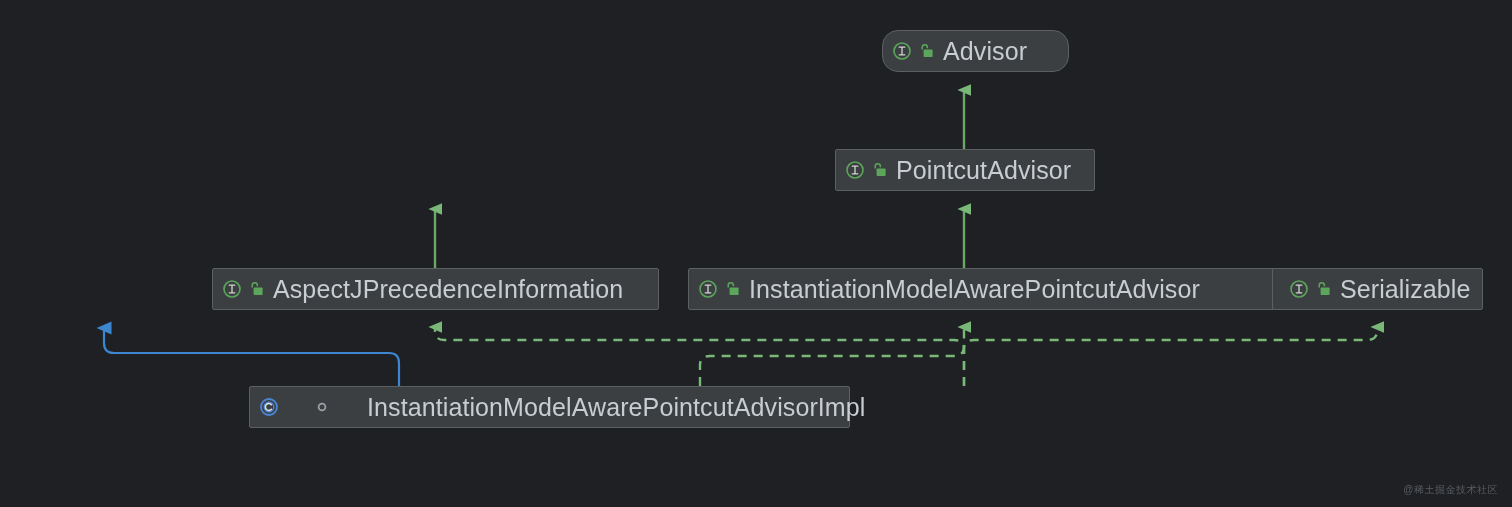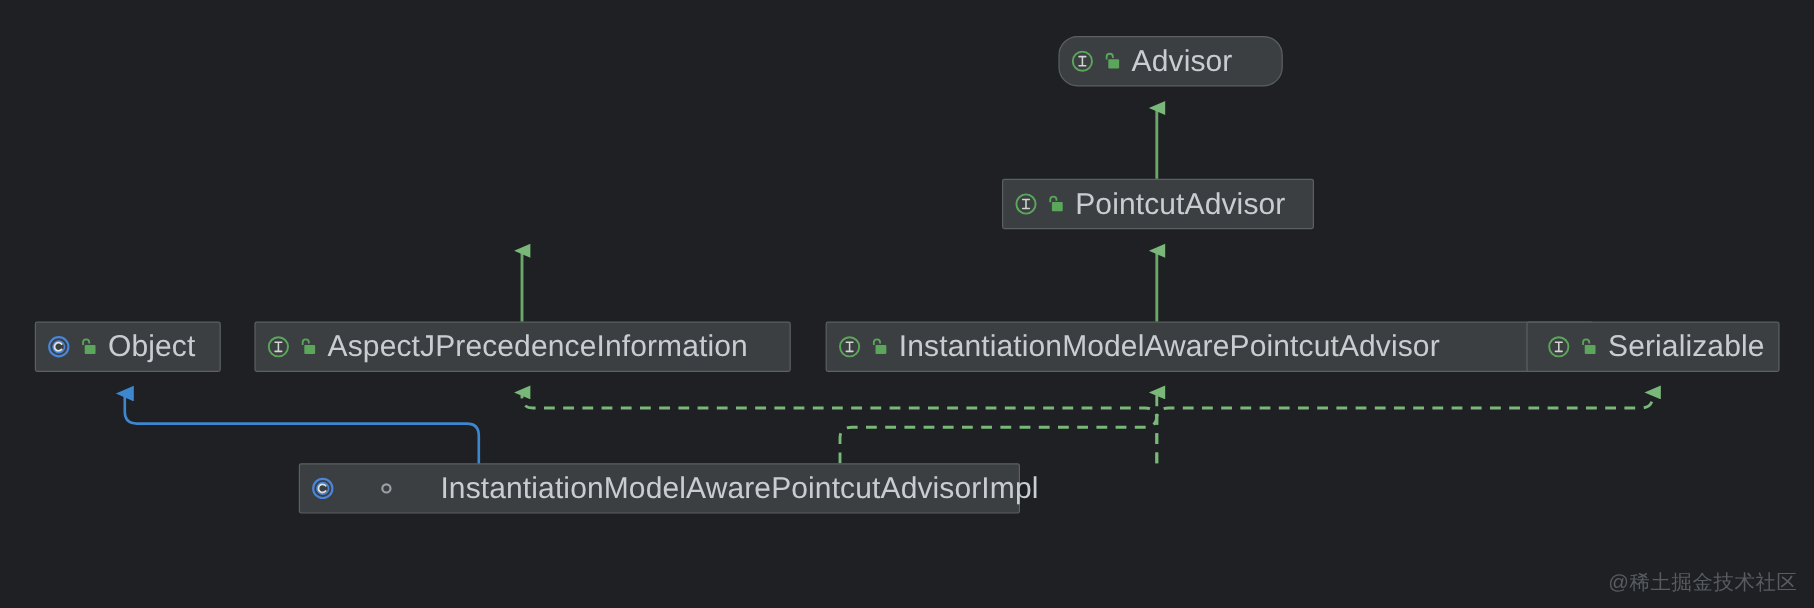--- a/index.html
+++ b/index.html
@@ -52,21 +52,21 @@
   }
   .icon-iface { width: 20px; height: 20px; }
   .icon-class { width: 20px; height: 20px; }
   .icon-lock  { width: 15px; height: 16px; margin-right: 2px; }
   .icon-dot   { width: 14px; height: 14px; margin-right: 2px; }
   .watermark {
     position: absolute;
     right: 14px;
     bottom: 10px;
     color: #585c60;
-    font-size: 17px;
+    font-size: 10px;
     letter-spacing: 0.5px;
     user-select: none;
   }
 </style>
 </head>
 <body>
 
 <div id="diagram-canvas">
 
   <svg id="edge-layer" viewBox="0 0 1512 507" xmlns="http://www.w3.org/2000/svg">
@@ -134,93 +134,77 @@
     </span>
     <span class="icon-slot icon-lock">
       <svg viewBox="0 0 15 16" width="15" height="16">
         <path d="M3.2 6.5 V4.4 A2.6 2.6 0 0 1 8.4 4.4 V5.3" fill="none" stroke="#5ba65b" stroke-width="1.5"></path>
         <rect x="4.6" y="6.4" width="9" height="7.6" rx="0.8" fill="#5ba65b"></rect>
       </svg>
     </span>
     <span class="node-label">PointcutAdvisor</span>
   </div>
 
-  <div class="uml-node" style="left:29px; top:268px; width:155px;">
+
+  <div class="uml-node" style="left:212px; top:268px; width:447px;text-align:center;">
+    <span class="icon-slot icon-iface">
+      <svg viewBox="0 0 20 20" width="20" height="20">
+        <circle cx="10" cy="10" r="8" fill="none" stroke="#5ba65b" stroke-width="1.6"></circle>
+        <path d="M7.2 6.2 H12.8 M10 6.2 V13.8 M7.2 13.8 H12.8" stroke="#cfd6cf" stroke-width="1.3" fill="none" stroke-linecap="round"></path>
+      </svg>
+    </span>
+    <span class="icon-slot icon-lock">
+      <svg viewBox="0 0 15 16" width="15" height="16">
+        <path d="M3.2 6.5 V4.4 A2.6 2.6 0 0 1 8.4 4.4 V5.3" fill="none" stroke="#5ba65b" stroke-width="1.5"></path>
+        <rect x="4.6" y="6.4" width="9" height="7.6" rx="0.8" fill="#5ba65b"></rect>
+      </svg>
+    </span>
+    <span class="node-label">AspectJPrecedenceInformation</span>
+  </div>
+
+  <div class="uml-node" style="left:688px; top:268px; width:640px;">
+    <span class="icon-slot icon-iface">
+      <svg viewBox="0 0 20 20" width="20" height="20">
+        <circle cx="10" cy="10" r="8" fill="none" stroke="#5ba65b" stroke-width="1.6"></circle>
+        <path d="M7.2 6.2 H12.8 M10 6.2 V13.8 M7.2 13.8 H12.8" stroke="#cfd6cf" stroke-width="1.3" fill="none" stroke-linecap="round"></path>
+      </svg>
+    </span>
+    <span class="icon-slot icon-lock">
+      <svg viewBox="0 0 15 16" width="15" height="16">
+        <path d="M3.2 6.5 V4.4 A2.6 2.6 0 0 1 8.4 4.4 V5.3" fill="none" stroke="#5ba65b" stroke-width="1.5"></path>
+        <rect x="4.6" y="6.4" width="9" height="7.6" rx="0.8" fill="#5ba65b"></rect>
+      </svg>
+    </span>
+    <span class="node-label">InstantiationModelAwarePointcutAdvisor</span>
+  </div>
+
+  <div class="uml-node" style="left:1272px; top:268px; width:211px;padding-left:16px;">
+    <span class="icon-slot icon-iface">
+      <svg viewBox="0 0 20 20" width="20" height="20">
+        <circle cx="10" cy="10" r="8" fill="none" stroke="#5ba65b" stroke-width="1.6"></circle>
+        <path d="M7.2 6.2 H12.8 M10 6.2 V13.8 M7.2 13.8 H12.8" stroke="#cfd6cf" stroke-width="1.3" fill="none" stroke-linecap="round"></path>
+      </svg>
+    </span>
+    <span class="icon-slot icon-lock">
+      <svg viewBox="0 0 15 16" width="15" height="16">
+        <path d="M3.2 6.5 V4.4 A2.6 2.6 0 0 1 8.4 4.4 V5.3" fill="none" stroke="#5ba65b" stroke-width="1.5"></path>
+        <rect x="4.6" y="6.4" width="9" height="7.6" rx="0.8" fill="#5ba65b"></rect>
+      </svg>
+    </span>
+    <span class="node-label">Serializable</span>
+  </div>
+
+  <div class="uml-node" style="left:249px; top:386px; width:601px;gap:36px;">
     <span class="icon-slot icon-class">
       <svg viewBox="0 0 20 20" width="20" height="20">
         <circle cx="10" cy="10" r="8" fill="none" stroke="#4a86d8" stroke-width="1.8"></circle>
         <circle cx="10" cy="10" r="4.8" fill="none" stroke="#4a86d8" stroke-width="1.4"></circle>
         <path d="M12.4 7.8 A3.4 3.4 0 1 0 12.4 12.2" fill="none" stroke="#dfe4ea" stroke-width="1.5" stroke-linecap="round"></path>
       </svg>
     </span>
-    <span class="icon-slot icon-lock">
-      <svg viewBox="0 0 15 16" width="15" height="16">
-        <path d="M3.2 6.5 V4.4 A2.6 2.6 0 0 1 8.4 4.4 V5.3" fill="none" stroke="#5ba65b" stroke-width="1.5"></path>
-        <rect x="4.6" y="6.4" width="9" height="7.6" rx="0.8" fill="#5ba65b"></rect>
-      </svg>
-    </span>
-    <span class="node-label">Object</span>
-  </div>
-
-  <div class="uml-node" style="left:212px; top:268px; width:447px;text-align:center;">
-    <span class="icon-slot icon-iface">
-      <svg viewBox="0 0 20 20" width="20" height="20">
-        <circle cx="10" cy="10" r="8" fill="none" stroke="#5ba65b" stroke-width="1.6"></circle>
-        <path d="M7.2 6.2 H12.8 M10 6.2 V13.8 M7.2 13.8 H12.8" stroke="#cfd6cf" stroke-width="1.3" fill="none" stroke-linecap="round"></path>
-      </svg>
-    </span>
-    <span class="icon-slot icon-lock">
-      <svg viewBox="0 0 15 16" width="15" height="16">
-        <path d="M3.2 6.5 V4.4 A2.6 2.6 0 0 1 8.4 4.4 V5.3" fill="none" stroke="#5ba65b" stroke-width="1.5"></path>
-        <rect x="4.6" y="6.4" width="9" height="7.6" rx="0.8" fill="#5ba65b"></rect>
-      </svg>
-    </span>
-    <span class="node-label">AspectJPrecedenceInformation</span>
-  </div>
-
-  <div class="uml-node" style="left:688px; top:268px; width:640px;">
-    <span class="icon-slot icon-iface">
-      <svg viewBox="0 0 20 20" width="20" height="20">
-        <circle cx="10" cy="10" r="8" fill="none" stroke="#5ba65b" stroke-width="1.6"></circle>
-        <path d="M7.2 6.2 H12.8 M10 6.2 V13.8 M7.2 13.8 H12.8" stroke="#cfd6cf" stroke-width="1.3" fill="none" stroke-linecap="round"></path>
-      </svg>
-    </span>
-    <span class="icon-slot icon-lock">
-      <svg viewBox="0 0 15 16" width="15" height="16">
-        <path d="M3.2 6.5 V4.4 A2.6 2.6 0 0 1 8.4 4.4 V5.3" fill="none" stroke="#5ba65b" stroke-width="1.5"></path>
-        <rect x="4.6" y="6.4" width="9" height="7.6" rx="0.8" fill="#5ba65b"></rect>
-      </svg>
-    </span>
-    <span class="node-label">InstantiationModelAwarePointcutAdvisor</span>
-  </div>
-
-  <div class="uml-node" style="left:1272px; top:268px; width:211px;padding-left:16px;">
-    <span class="icon-slot icon-iface">
-      <svg viewBox="0 0 20 20" width="20" height="20">
-        <circle cx="10" cy="10" r="8" fill="none" stroke="#5ba65b" stroke-width="1.6"></circle>
-        <path d="M7.2 6.2 H12.8 M10 6.2 V13.8 M7.2 13.8 H12.8" stroke="#cfd6cf" stroke-width="1.3" fill="none" stroke-linecap="round"></path>
-      </svg>
-    </span>
-    <span class="icon-slot icon-lock">
-      <svg viewBox="0 0 15 16" width="15" height="16">
-        <path d="M3.2 6.5 V4.4 A2.6 2.6 0 0 1 8.4 4.4 V5.3" fill="none" stroke="#5ba65b" stroke-width="1.5"></path>
-        <rect x="4.6" y="6.4" width="9" height="7.6" rx="0.8" fill="#5ba65b"></rect>
-      </svg>
-    </span>
-    <span class="node-label">Serializable</span>
-  </div>
-
-  <div class="uml-node" style="left:249px; top:386px; width:601px;gap:36px;">
-    <span class="icon-slot icon-class">
-      <svg viewBox="0 0 20 20" width="20" height="20">
-        <circle cx="10" cy="10" r="8" fill="none" stroke="#4a86d8" stroke-width="1.8"></circle>
-        <circle cx="10" cy="10" r="4.8" fill="none" stroke="#4a86d8" stroke-width="1.4"></circle>
-        <path d="M12.4 7.8 A3.4 3.4 0 1 0 12.4 12.2" fill="none" stroke="#dfe4ea" stroke-width="1.5" stroke-linecap="round"></path>
-      </svg>
-    </span>
     <span class="icon-slot icon-dot">
       <svg viewBox="0 0 14 14" width="14" height="14">
         <circle cx="7" cy="7" r="3.4" fill="none" stroke="#9aa0a6" stroke-width="1.8"></circle>
       </svg>
     </span>
     <span class="node-label">InstantiationModelAwarePointcutAdvisorImpl</span>
   </div>
 
   <div class="watermark">@稀土掘金技术社区</div>
 

